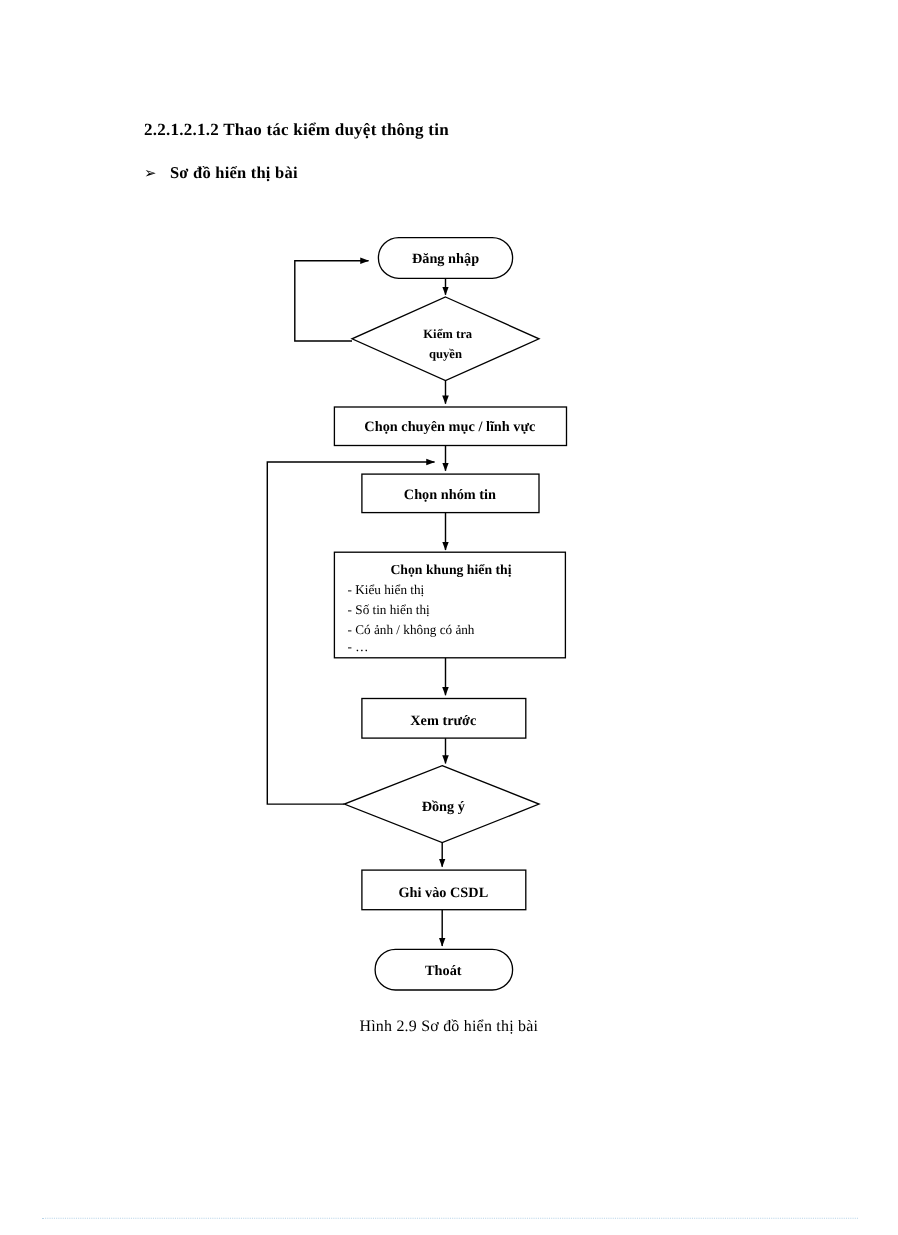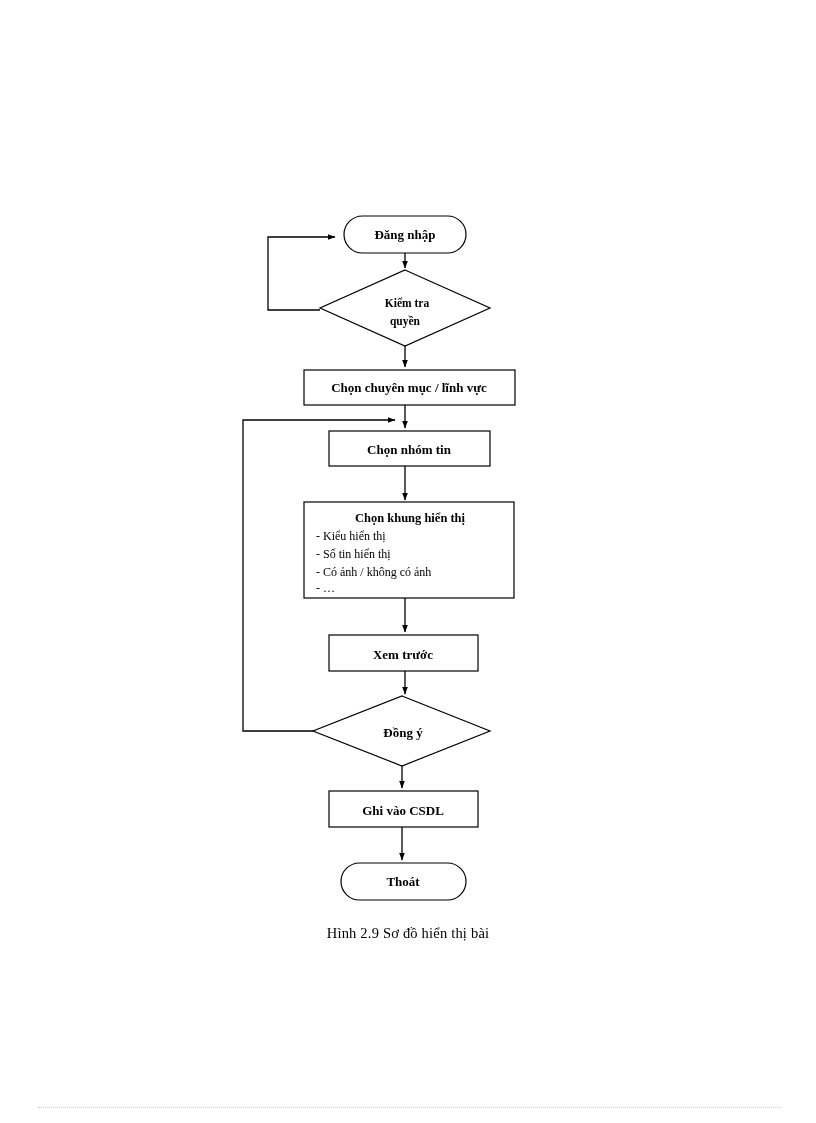--- a/index.html
+++ b/index.html
@@ -109,20 +109,27 @@
     width: 742px;
     height: 0;
     border-top: 1.5px dotted #b8d4e8;
   }
 </style>
 </head>
 <body>
 
 <div class="page">
 
+  <div class="heading-block">
+    <div class="heading-1">2.2.1.2.1.2 Thao tác kiểm duyệt thông tin</div>
+    <div class="sub-heading">
+      <span class="bullet-arrow">➢</span>
+      <span>Sơ đồ hiển thị bài</span>
+    </div>
+  </div>
 
   <div class="flow-wrap">
     <svg class="flow" width="816" height="1010" viewBox="0 0 816 1010" xmlns="http://www.w3.org/2000/svg">
 
       <defs>
         <marker id="arrowhead" markerWidth="9" markerHeight="9" refX="7.5" refY="3.4" orient="auto" markerUnits="userSpaceOnUse">
           <path d="M0,0.4 L8,3.4 L0,6.4 z" fill="#000000"></path>
         </marker>
       </defs>
 

